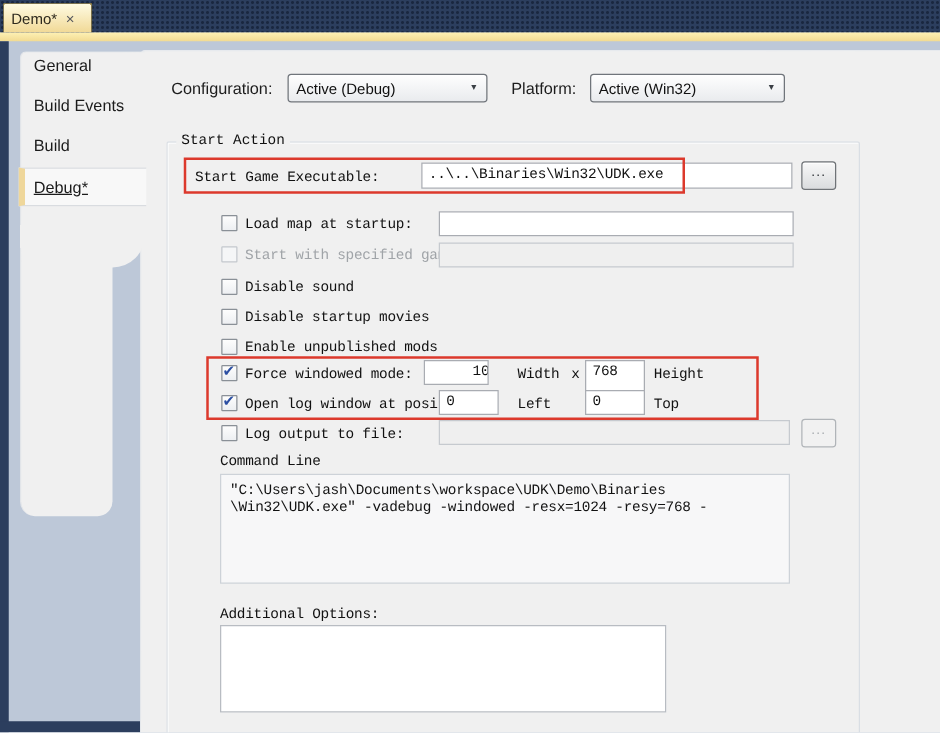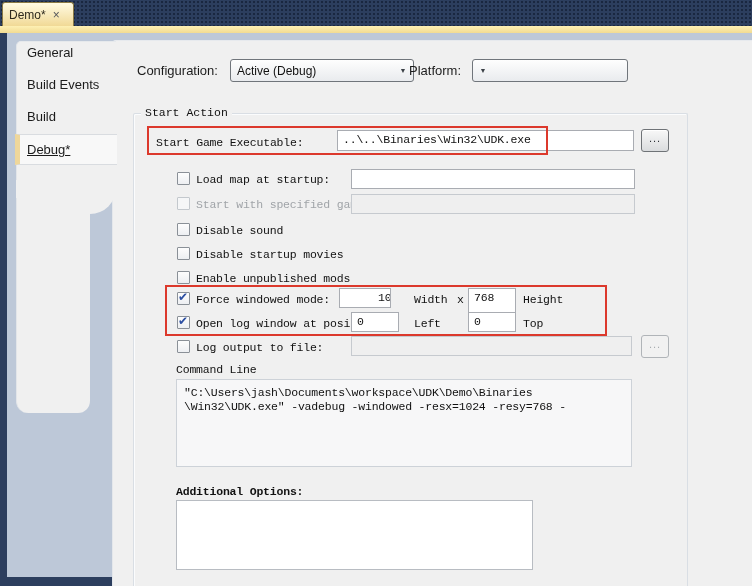--- a/index.html
+++ b/index.html
@@ -112,26 +112,27 @@
   <div class="side-wedge"></div>
   <div class="side-spine"></div>
   <div class="side-item" style="top:45px;">General</div>
   <div class="side-item" style="top:77px;">Build Events</div>
   <div class="side-item" style="top:109px;">Build</div>
   <div class="side-selected">
     <span>Debug*</span>
   </div>
 
   <div class="slab" style="left:137px; top:63px;">Configuration:</div>
-  <div class="combo" style="left:230px; top:59px; width:184px;">
+  <div class="combo" style="left:230px; top:59px; width:160px;">
     <span class="cv">Active (Debug)</span>
     <span class="ar">▼</span>
   </div>
   <div class="slab" style="left:409px; top:63px;">Platform:</div>
   <div class="combo" style="left:472px; top:59px; width:156px;">
+    <span class="cv">Active (Win32)</span>
     <span class="ar">▼</span>
   </div>
 
   <div class="groupbox"></div>
   <div class="grouplab">Start Action</div>
 
   <div class="mlab" style="left:156px; top:136px;">Start Game Executable:</div>
   <div class="tfield" style="left:337px; top:130px; width:297px; height:21px;">..\..\Binaries\Win32\UDK.exe</div>
   <div class="btn" style="left:641px; top:129px;">...</div>
 
@@ -175,19 +176,19 @@
   <div class="mlab" style="left:196px; top:341px;">Log output to file:</div>
   <div class="tfield dis" style="left:351px; top:336px; width:281px; height:20px;"></div>
   <div class="btn dis" style="left:641px; top:335px;">...</div>
 
   <div class="mlab" style="left:176px; top:363px;">Command Line</div>
   <div class="cmdbox">
     <div>"C:\Users\jash\Documents\workspace\UDK\Demo\Binaries</div>
     <div>\Win32\UDK.exe" -vadebug -windowed -resx=1024 -resy=768 -</div>
   </div>
 
-  <div class="mlab" style="left:176px; top:485px;font-weight:bold;">Additional Options:</div>
+  <div class="mlab" style="left:176px; top:485px;">Additional Options:</div>
   <div class="addlbox"></div>
 
   <div class="redrect" style="left:147px; top:126px; width:401px; height:29px;"></div>
   <div class="redrect" style="left:165px; top:285px; width:442px; height:51px;"></div>
 
 </div>
 
 </body></html>

